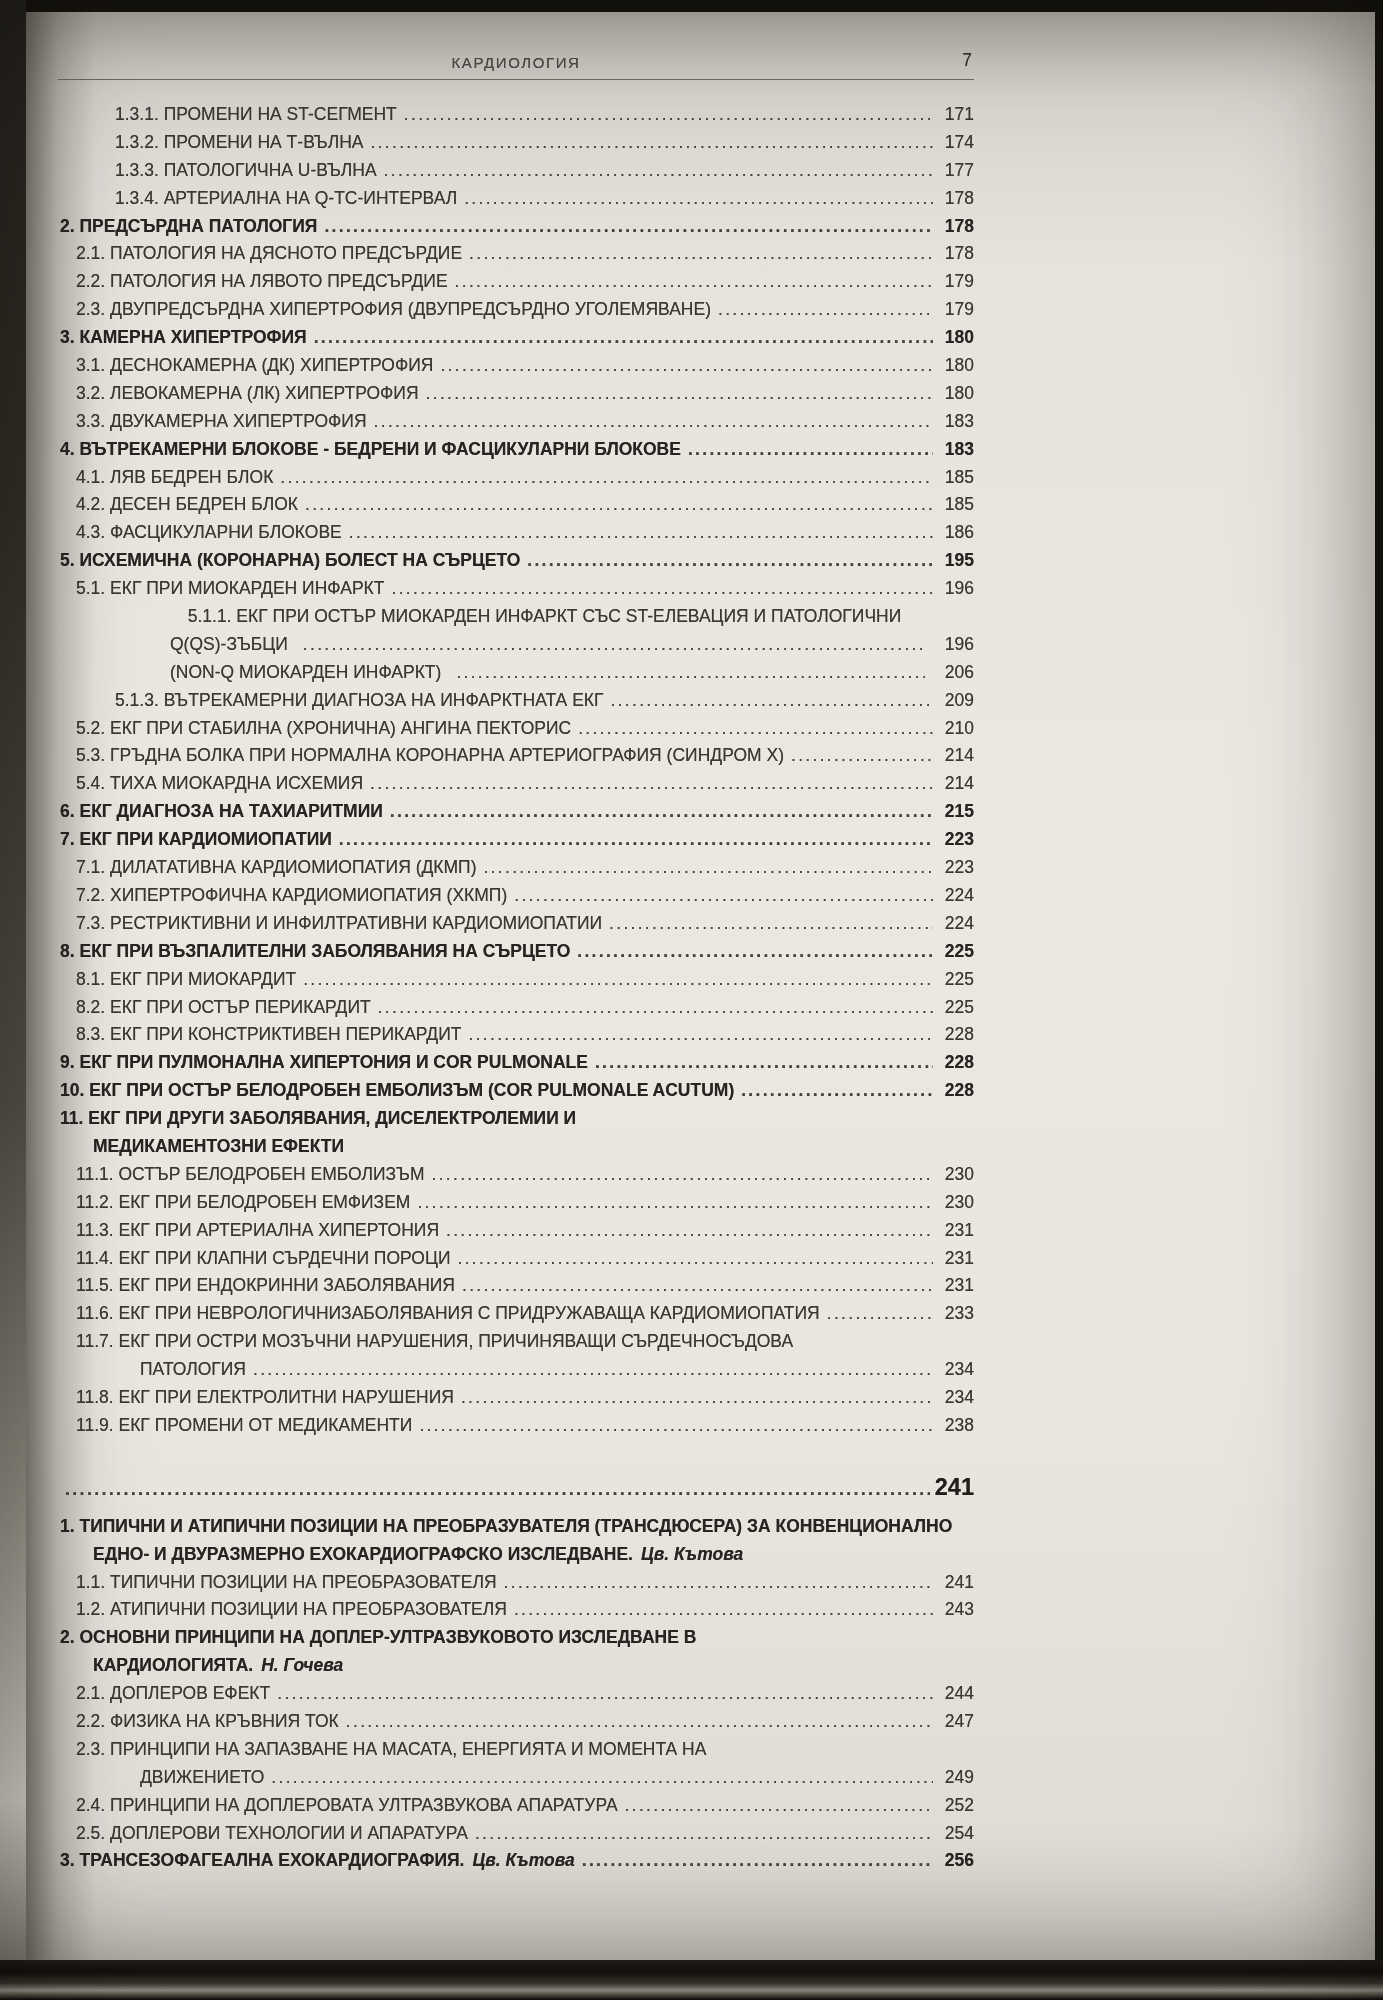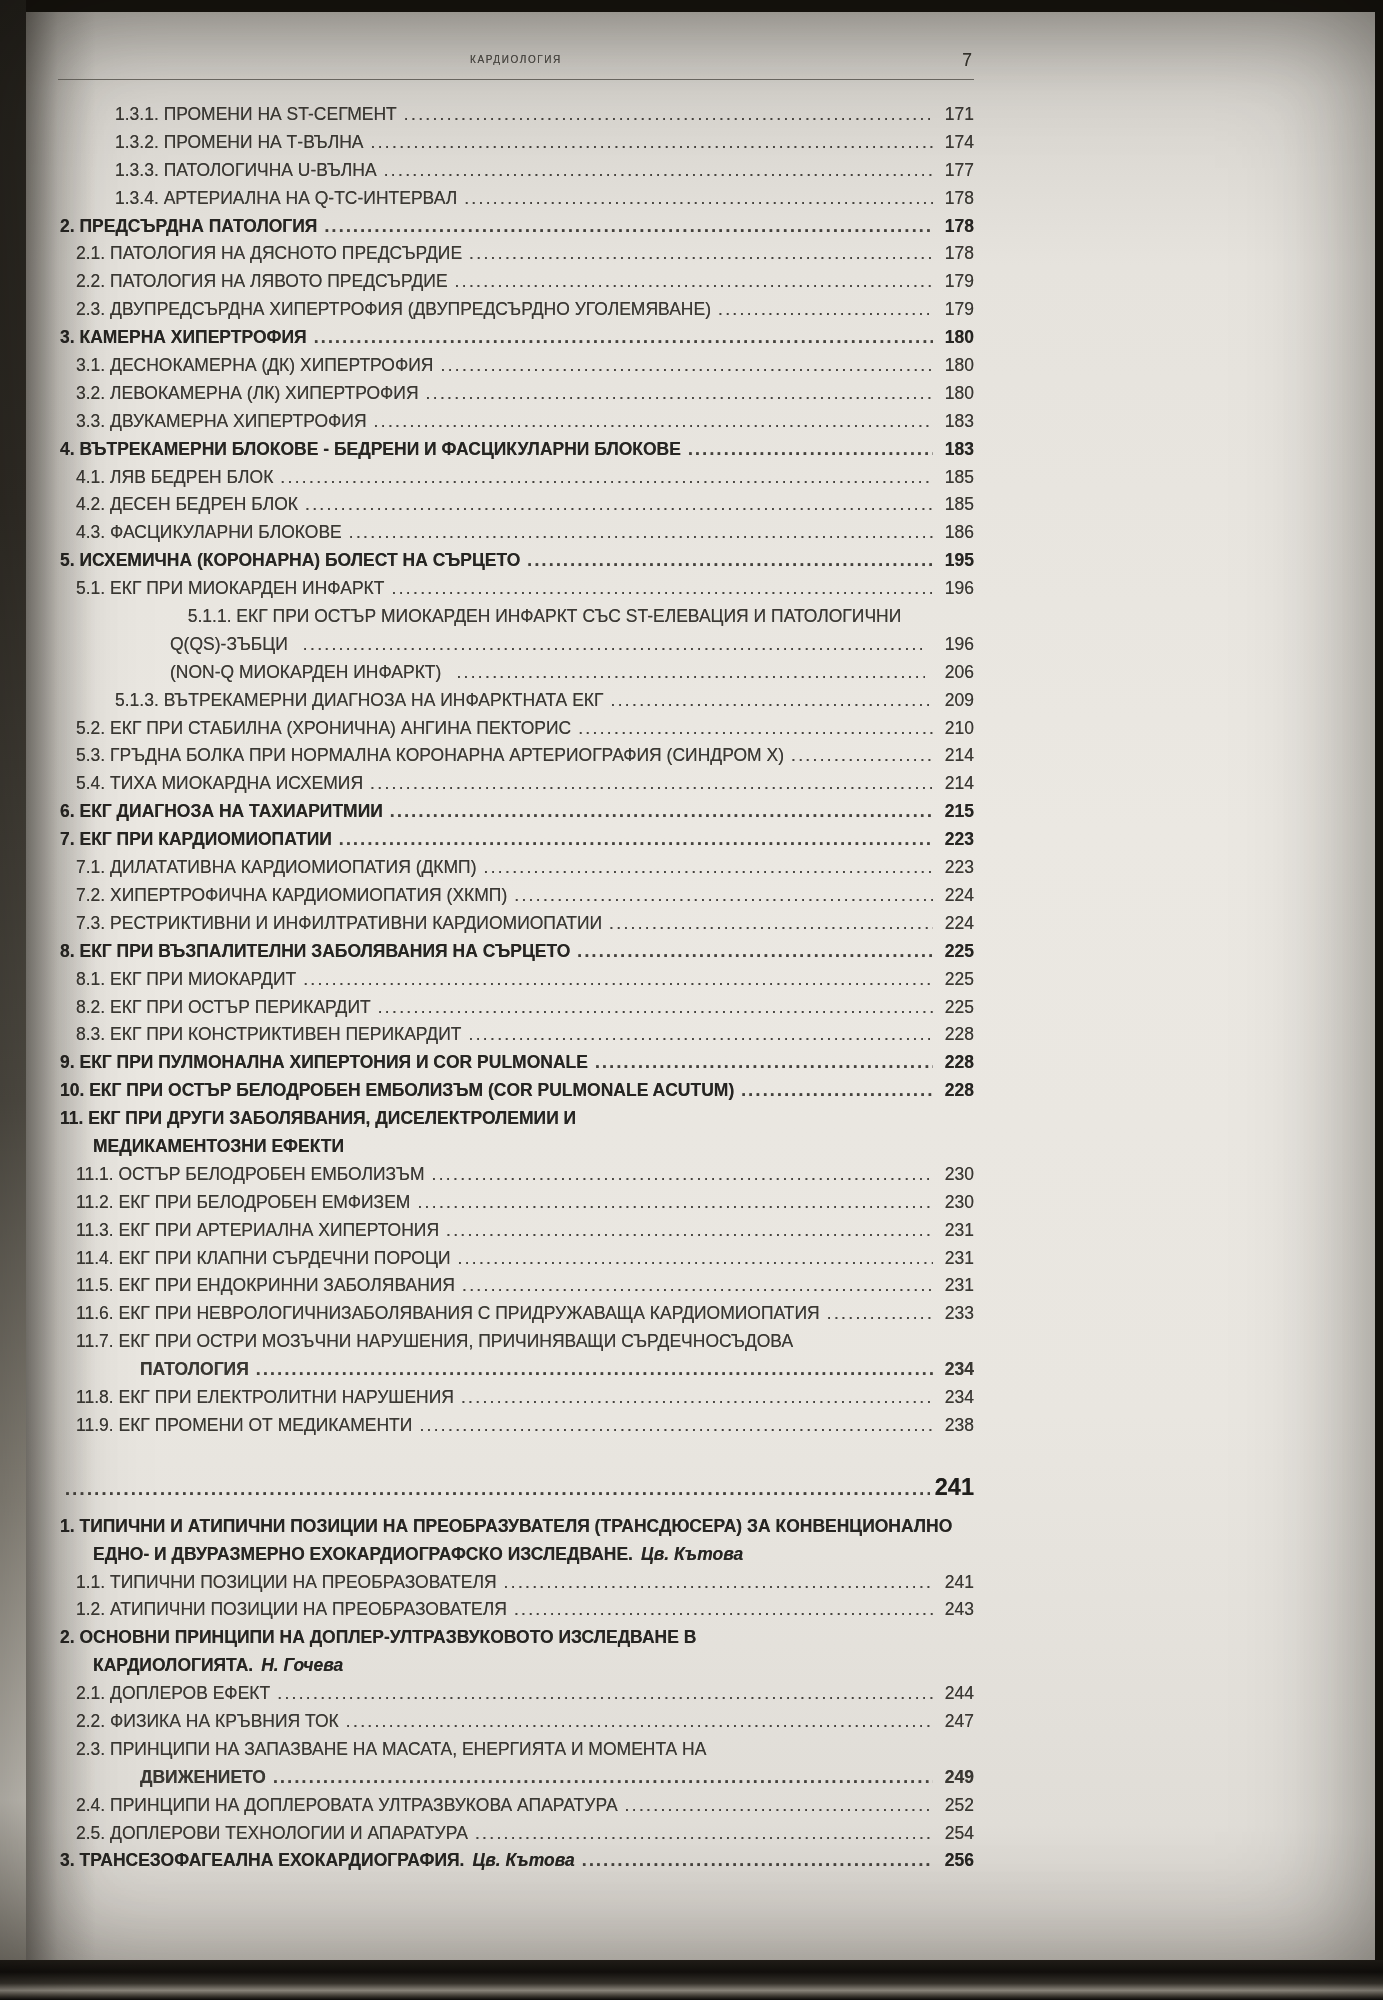--- a/index.html
+++ b/index.html
@@ -27,21 +27,21 @@
     position:absolute;left:0;right:0;bottom:0;height:40px;
     background:linear-gradient(180deg,#24201a 0%,#14110e 30%,#3e3a32 58%,#a39d91 76%,#4a453c 90%,#0c0b09 100%);
   }
   .vignette{position:absolute;inset:0;box-shadow:inset 0 0 140px rgba(0,0,0,0.38);pointer-events:none;}
 
   .content{position:absolute;left:32px;top:38px;width:916px;color:#35332f;}
 
   .head{position:relative;height:26px;}
   .head .title{
     position:absolute;left:0;right:0;top:4px;text-align:center;
-    font-size:10px;letter-spacing:1.6px;color:#4d4b46;
+    font-size:15px;letter-spacing:1.6px;color:#4d4b46;
     text-shadow:0 0 0.4px rgba(70,66,60,0.7);
   }
   .head .pageno{
     position:absolute;right:2px;top:0;font-size:17.5px;color:#38362f;
     text-shadow:0 0 0.4px rgba(56,54,47,0.7);
   }
   .rule{border-top:1.7px solid #6e6b64;margin-top:3px;}
 
   #toc{margin-top:21px;font-size:17.5px;}
 
@@ -58,21 +58,21 @@
     content:"................................................................................................................................................................................................................................................";
     letter-spacing:2.3px;color:#45423d;
   }
   .pg{flex:0 0 auto;min-width:36px;text-align:right;padding-left:2px;}
   .author{font-style:italic;margin-left:8px;}
 
   .level1 > .row{padding-left:2px;}
   .level2 > .row{padding-left:18px;}
   .level3 > .row{padding-left:57px;justify-content:center;}
   .level1 > .row.cont{padding-left:28px;flex-direction:column;}
-  .level2 > .row.cont{padding-left:82px;font-weight:bold;}
+  .level2 > .row.cont{padding-left:82px;}
   .level3 > .row.cont{padding-left:112px;gap:8px;}
 
   .toc-item.chapter{margin-top:26px;margin-bottom:5px;}
   .chapter .row{height:42px;line-height:42px;font-size:23.5px;color:#1f1e1b;padding-left:0;}
   .chapter .leader::after{font-size:18px;}
   .circ{
     display:inline-block;width:30px;height:30px;line-height:28px;text-align:center;
     border:3px solid #2b2a26;border-radius:50%;
     font-size:21px;font-weight:700;vertical-align:-7px;margin-right:10px;
   }

